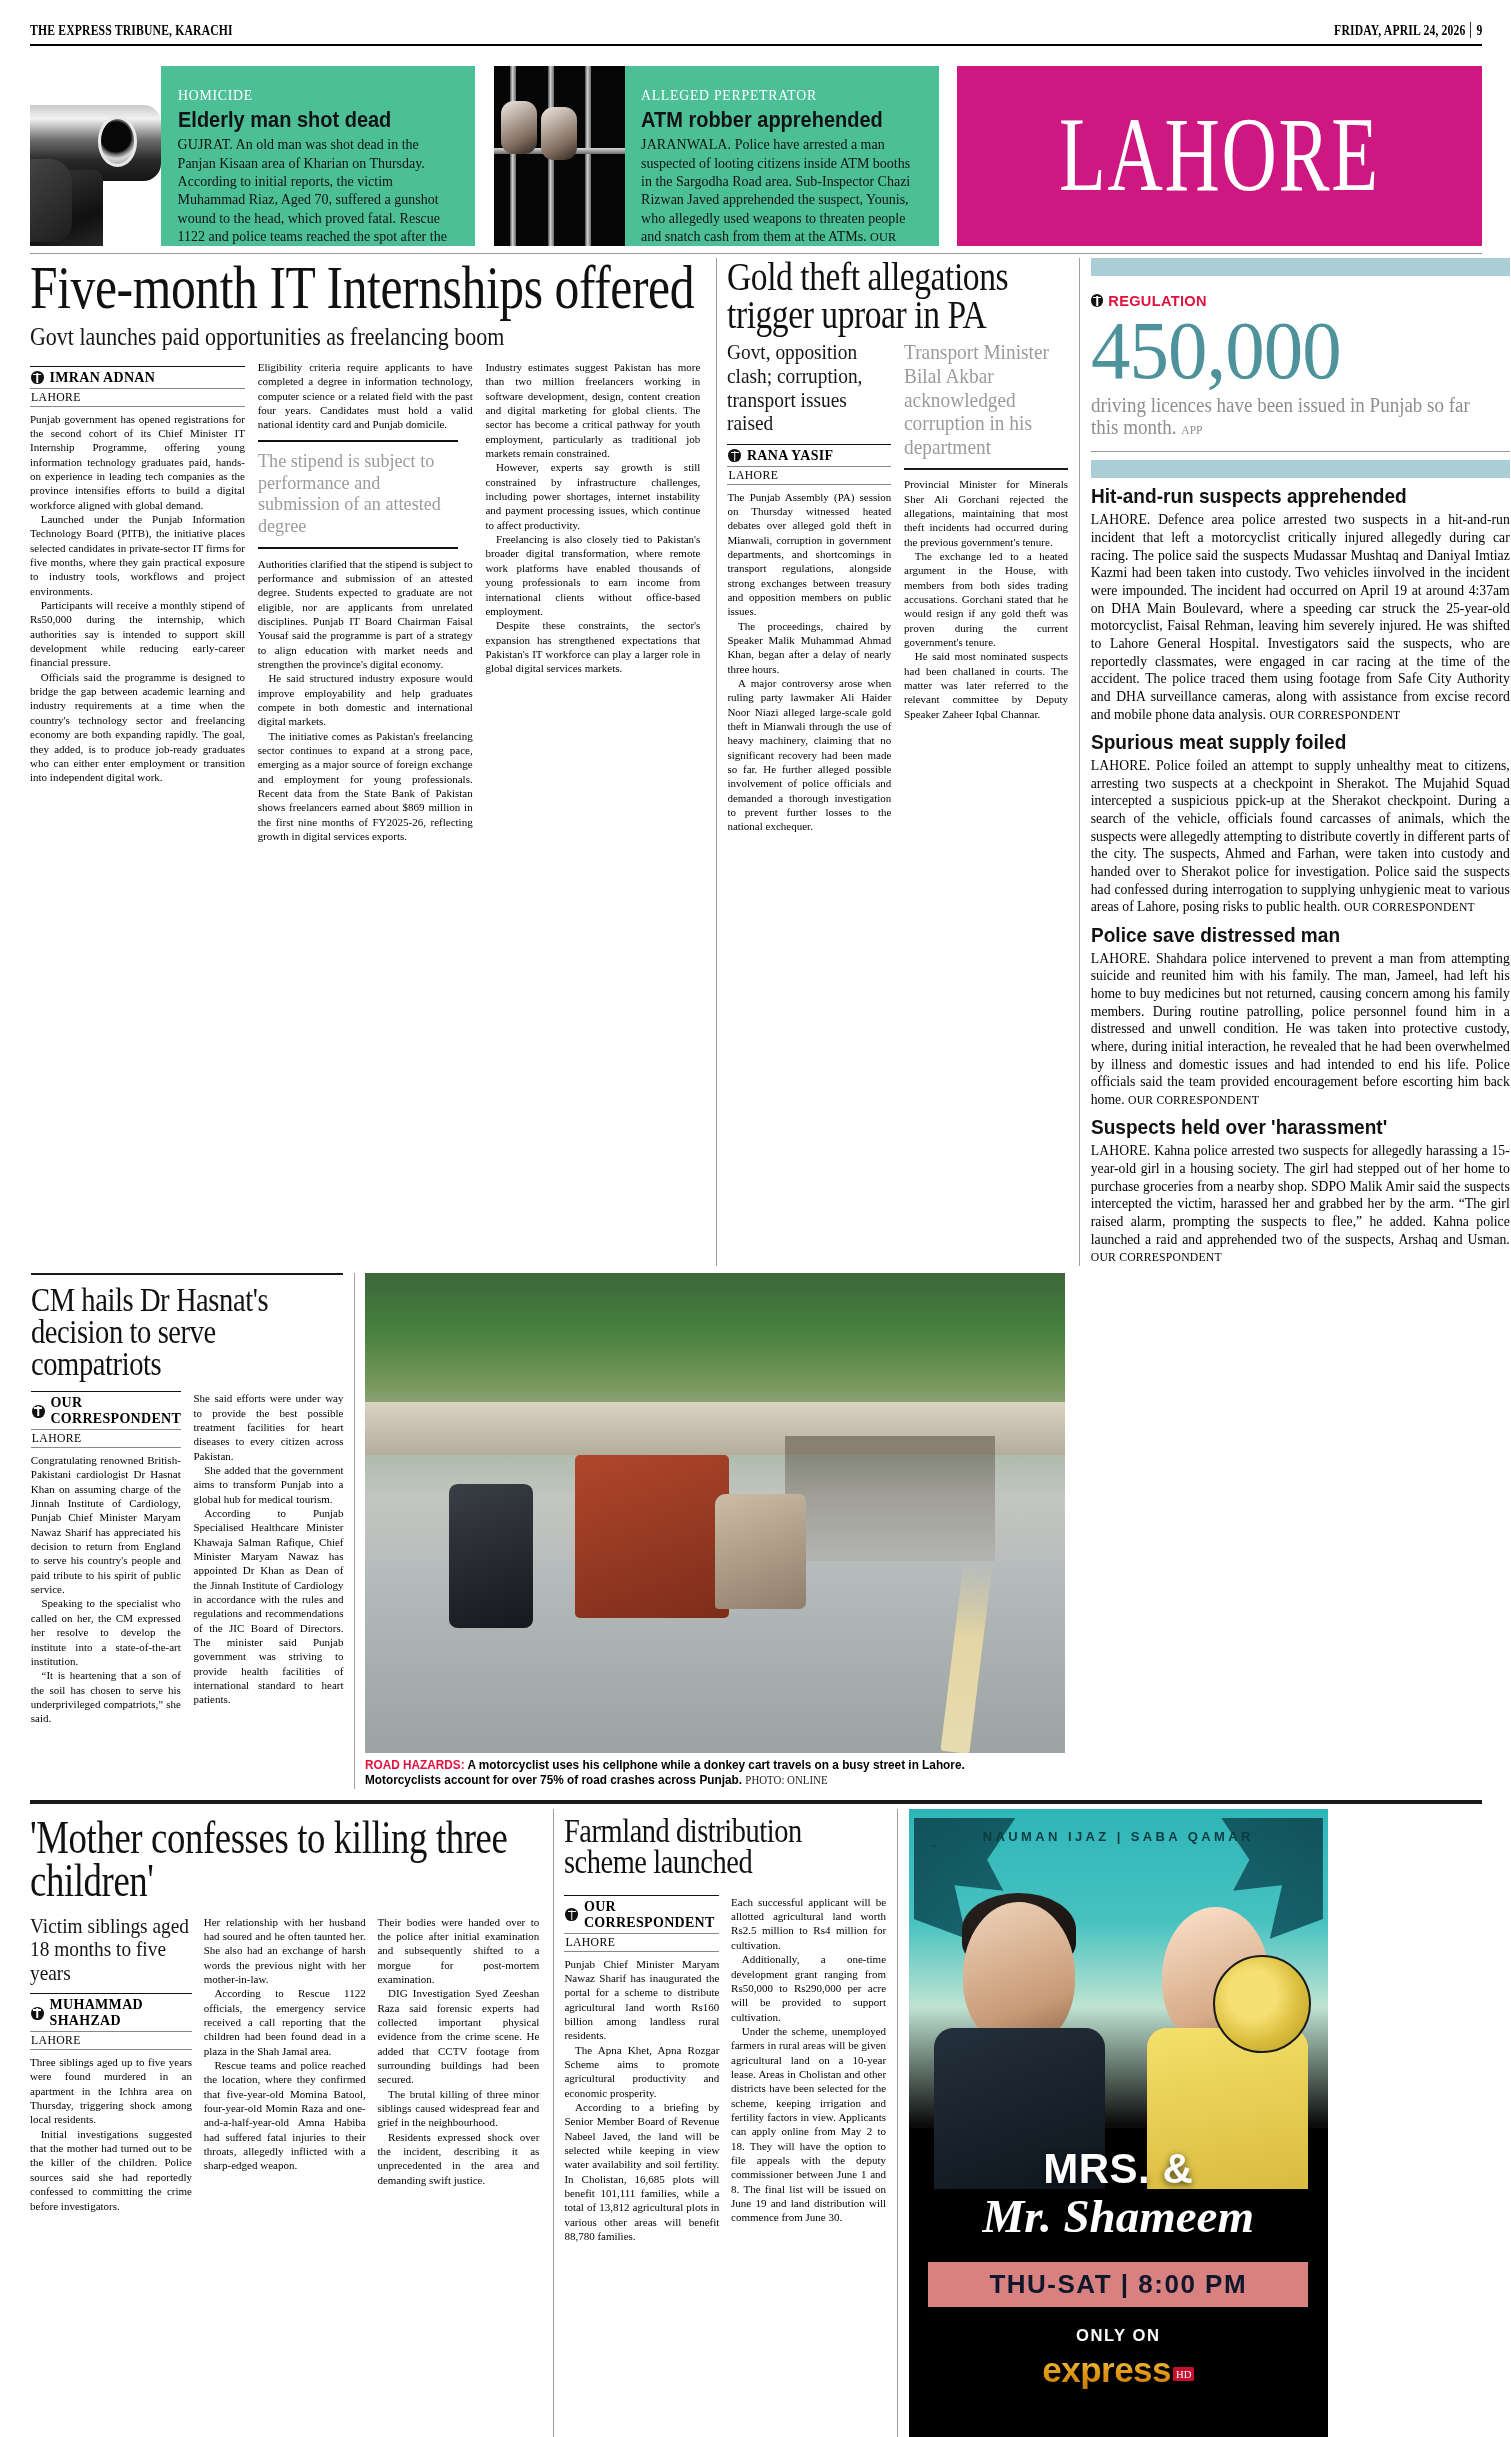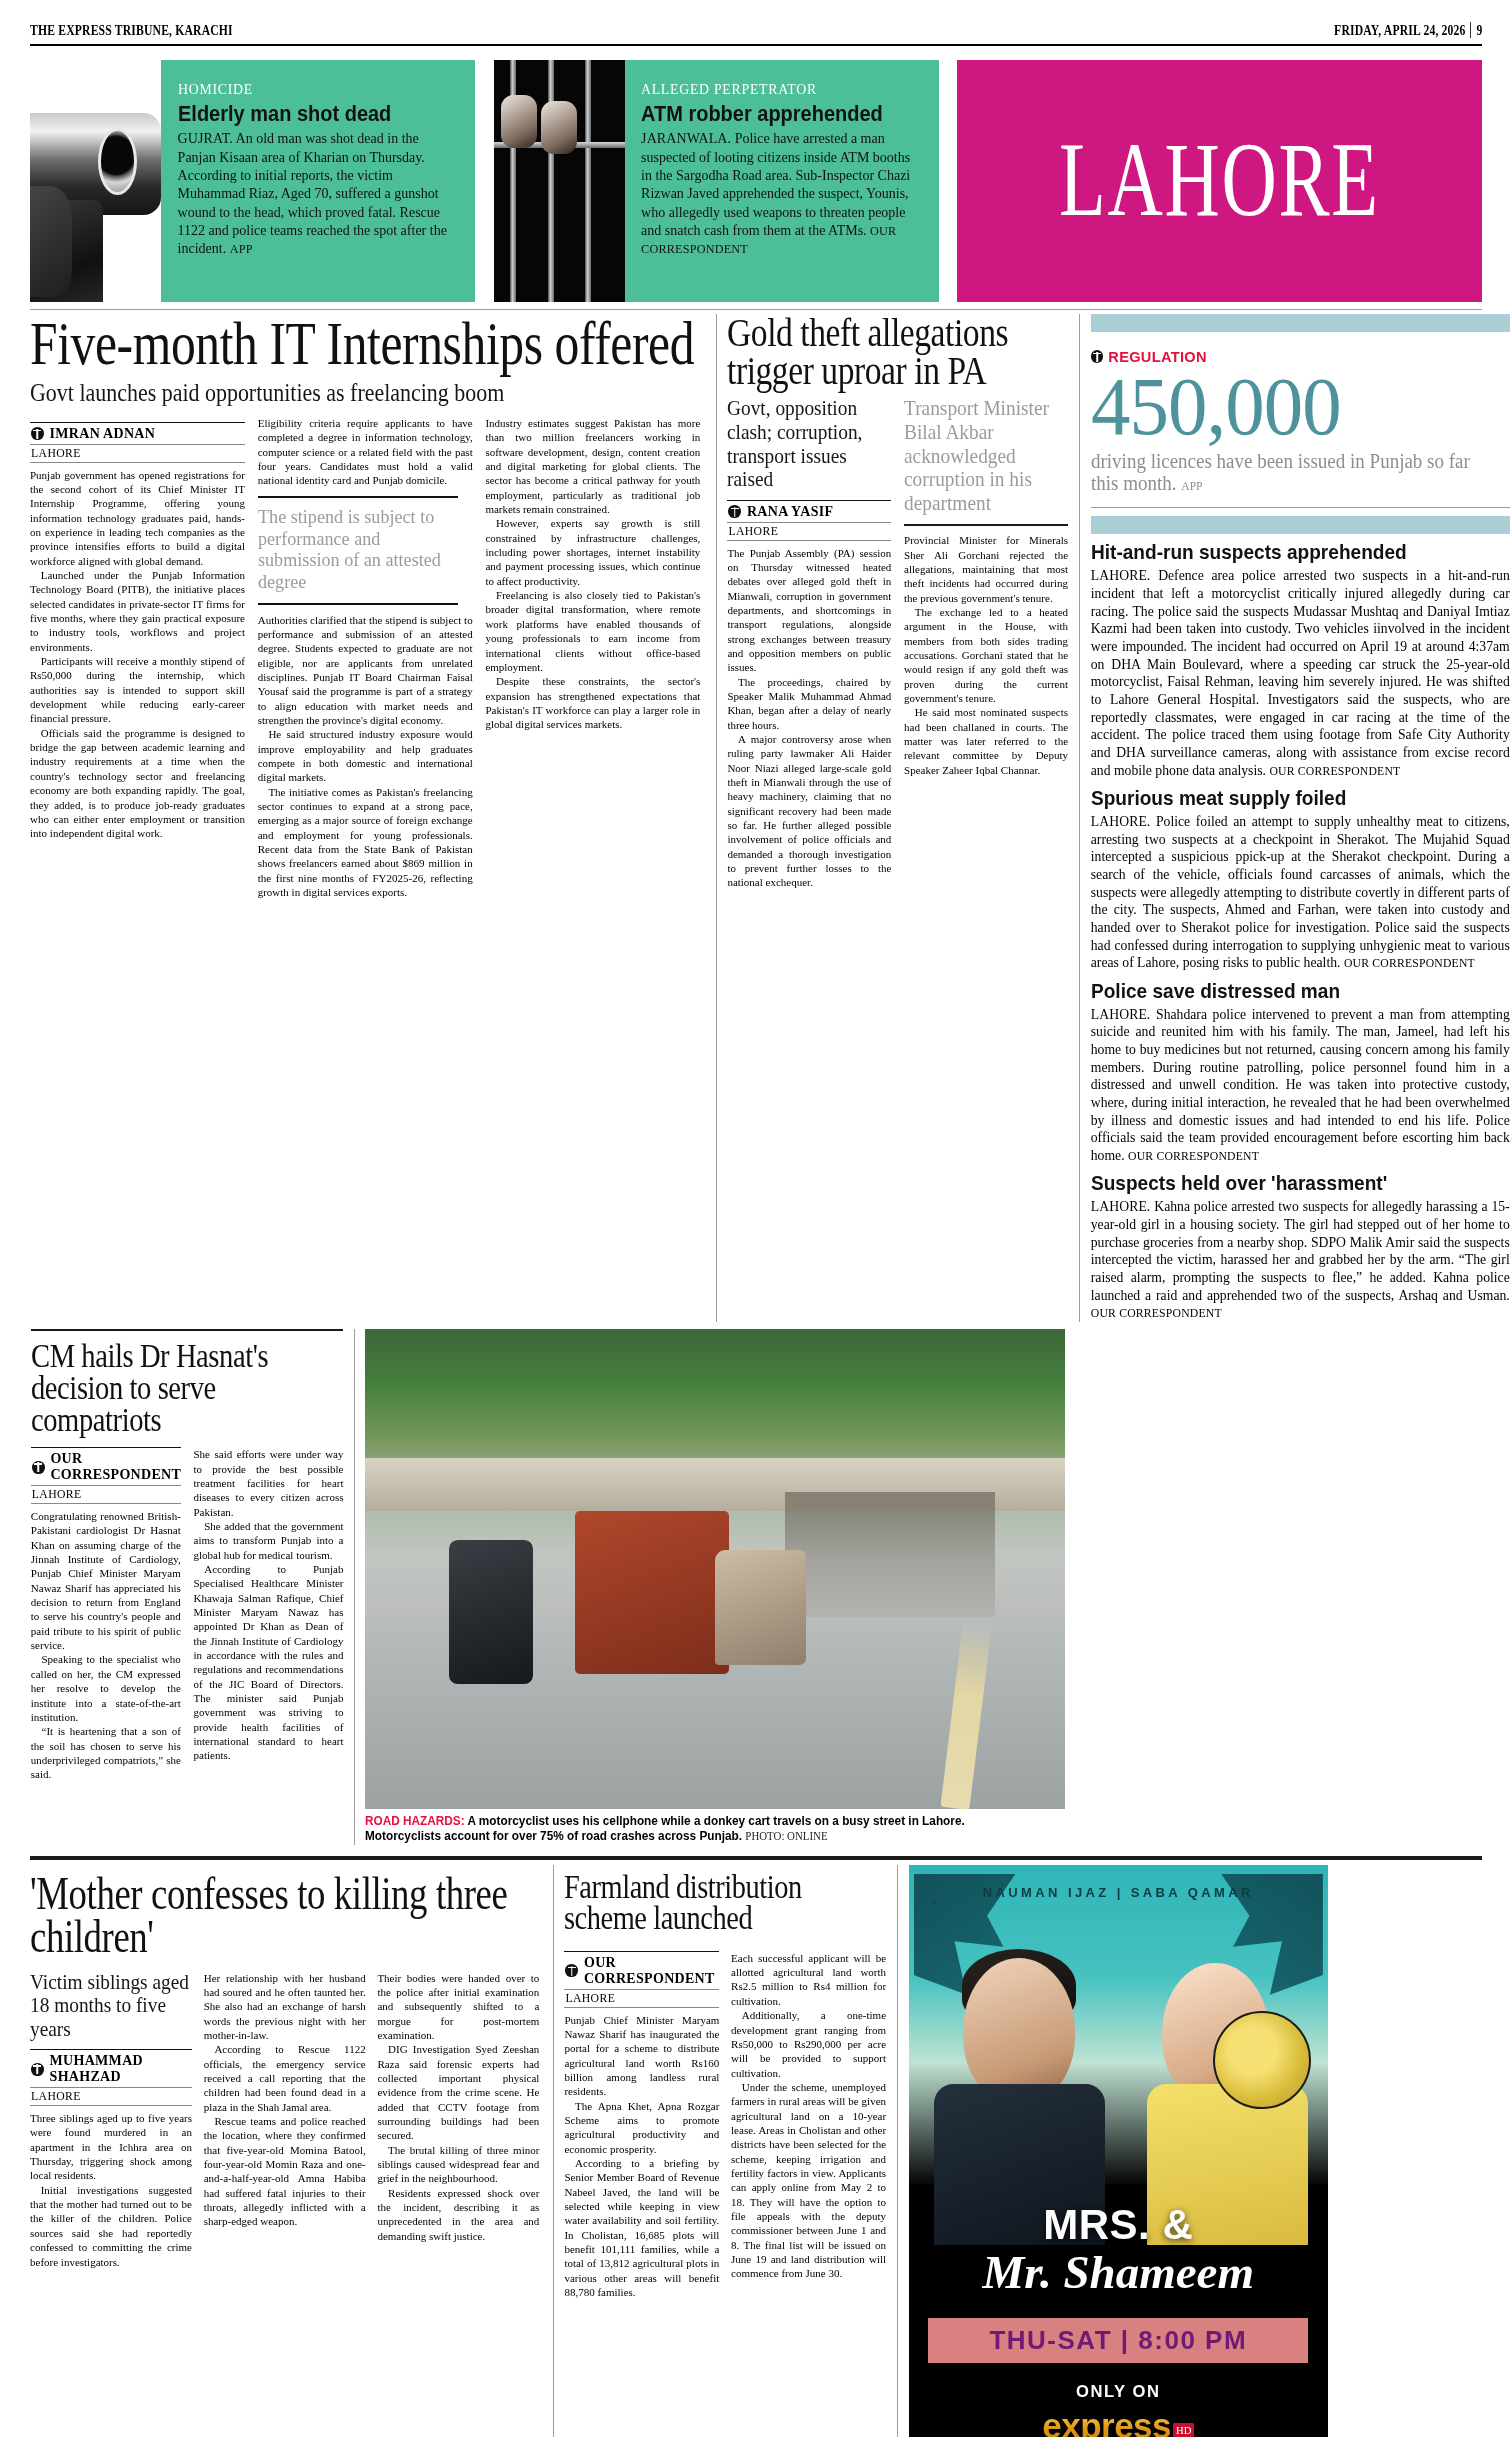--- a/index.html
+++ b/index.html
@@ -22,21 +22,21 @@
   .masthead .right { font-family: "Liberation Serif", serif; font-weight: 700;
                      font-size: 14.6px; letter-spacing: 0.2px; transform: scaleX(.8);
                      transform-origin: right bottom; white-space: nowrap; }
   .masthead .right .pg { border-left: 1.5px solid #000; padding-left: 6.8px; margin-left: 5.9px; }
   .rule-thin { height: 1.5px; background: #000; }
   .rule-hair { height: 1px; background: #9a9a9a; }
   .rule-med { height: 2px; background: #1a1a1a; }
   .rule-thick { height: 3.4px; background: #1a1a1a; }
 
   
-  .teasers { display: flex; gap: 0; margin-top: 14px; height: 242px; }
+  .teasers { display: flex; gap: 0; margin-top: 20px; height: 180px; }
   .teaser { display: flex; background: #4cbf96; width: 445px; }
   .teaser .thumb { width: 131px; flex: 0 0 131px; position: relative; overflow: hidden; }
   .teaser .body { padding: 21.5px 16.6px 4.9px 16.6px; flex: 1; overflow: hidden; }
   .kicker { font-family: "Liberation Serif", serif; color: #ffffff; font-size: 15px;
             letter-spacing: 0.8px; font-weight: 400; transform: scaleX(.92);
             transform-origin: left; }
   .tzhead { font-family: "Liberation Sans", sans-serif; font-weight: 700; font-size: 21.5px;
             line-height: 1.04; color: #121212; margin-top: 4.9px; transform: scaleX(.93);
             transform-origin: left; white-space: nowrap; }
   .tztext { font-size: 14px; line-height: 1.31; color: #111; margin-top: 4.9px; }
@@ -203,21 +203,21 @@
      border-radius: 50%; background: radial-gradient(circle at 40% 40%, #f6e073 0 30%, #d9bd3c 60%, #b59a27 100%);
      border: 2.9px solid #1a1a1a; }
   .ad .t1 { position:absolute; left:0; right:0; top:336px; text-align:center;
      color:#fff; font-family:"Liberation Sans", sans-serif; font-weight:700;
      font-size: 42px; letter-spacing: 0.5px; text-shadow: 0 2px 7.8px rgba(0,0,0,.7); }
   .ad .t2 { position:absolute; left:0; right:0; top:380px; text-align:center;
      color:#fff; font-family:"Liberation Serif", serif; font-style: italic; font-weight:700;
      font-size: 47px; text-shadow: 0 2px 7.8px rgba(0,0,0,.7); }
   .ad .timebar { position:absolute; left:19.5px; right:19.5px; top: 453px; height: 45px;
      background:#d98080; display:flex; align-items:center; justify-content:center; }
-  .ad .timebar span { color:#701a75; font-family:"Liberation Sans", sans-serif; font-weight:700;
+  .ad .timebar span { color:#0f172a; font-family:"Liberation Sans", sans-serif; font-weight:700;
      font-size: 26px; letter-spacing: 1.5px; }
   .ad .onlyon { position:absolute; left:0; right:0; top: 517px; text-align:center;
      color:#fff; font-family:"Liberation Sans", sans-serif; font-weight:700;
      font-size: 16.6px; letter-spacing: 1.5px; }
   .ad .logo { position:absolute; left:0; right:0; top: 541px; text-align:center; }
   .ad .logo span { font-family:"Liberation Sans", sans-serif; font-weight:700; font-size: 35px;
      background: linear-gradient(180deg,#ffd96b,#e39a16 55%,#c47c0a);
      -webkit-background-clip: text; background-clip: text; color: transparent; letter-spacing:-0.5px; }
   .ad .logo sup { font-size: 10.7px; color:#fff; background:#c8102e; padding: 1px 2.9px;
      border-radius: 1.5px; vertical-align: super; margin-left: 2px; }

